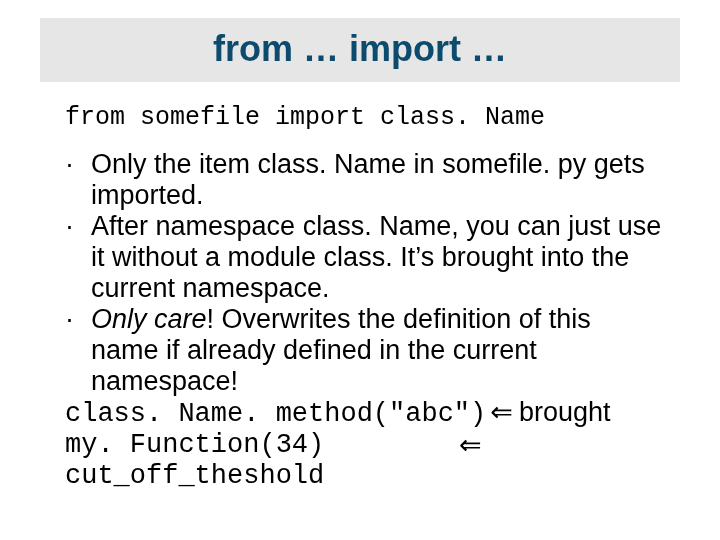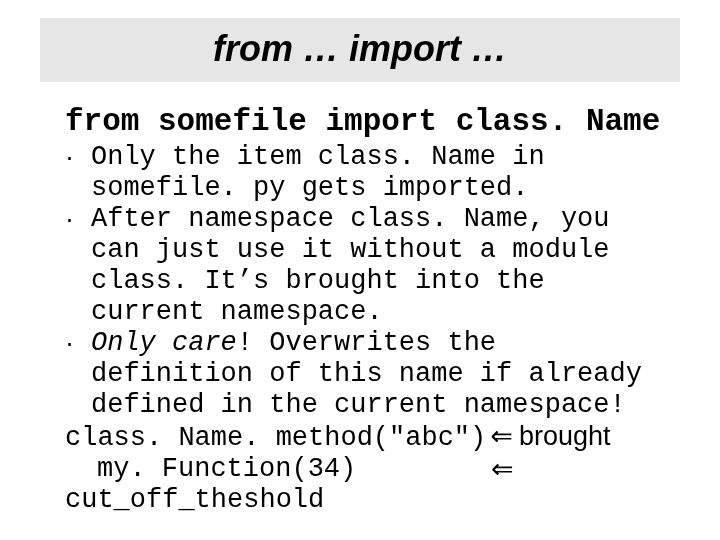--- a/index.html
+++ b/index.html
@@ -18,72 +18,69 @@
     box-sizing: border-box;
   }
   .title-bar {
     background: #e6e6e6;
     margin: 18px 40px 0 40px;
     padding: 10px 0 12px 0;
     text-align: center;
   }
   .title-bar span {
     font-family: Arial, Helvetica, sans-serif;
-    font-style: italic;
     font-weight: bold;
     font-size: 36px;
-    color: #000000;
+    color: #0c4a6e;
   }
   .body {
     margin: 22px 55px 0 65px;
     font-size: 27px;
     line-height: 1.15;
     color: #000;
   }
   .import-line {
     font-family: "Courier New", Courier, monospace;
-    font-size: 31px;
-    margin-bottom: 2px;
+    font-size: 25px;
+    margin-bottom: 16px;
     white-space: pre;
-    font-weight: bold;
   }
   .bullet {
     display: flex;
     margin-bottom: 0;
   }
   .bullet .dot {
     width: 26px;
     flex: 0 0 26px;
     font-size: 27px;
     line-height: 1.15;
     font-family: Arial, Helvetica, sans-serif;
   }
   .bullet .txt {
     flex: 1;
-    font-family: Liberation Mono, monospace;
   }
   .ital { font-style: italic; }
   .example-row {
     display: flex;
     align-items: baseline;
   }
   .example-row .left {
     font-family: "Courier New", Courier, monospace;
     white-space: pre;
   }
   .example-row .arrow {
     font-family: Arial, Helvetica, sans-serif;
     font-size: 27px;
     padding: 0 6px 0 4px;
   }
   .example-row .right {
     font-family: Arial, Helvetica, sans-serif;
   }
   .row1 .left { min-width: 390px; }
-  .row2 { align-items: flex-start; margin-left: 32px; }
+  .row2 { align-items: flex-start; }
   .row2 .left { min-width: 270px; }
   .row2 .spacer { flex: 0 0 120px; }
 </style>
 </head>
 <body>
 
 <div class="slide">
 
   <div class="title-bar">
     <span>from … import …</span>

